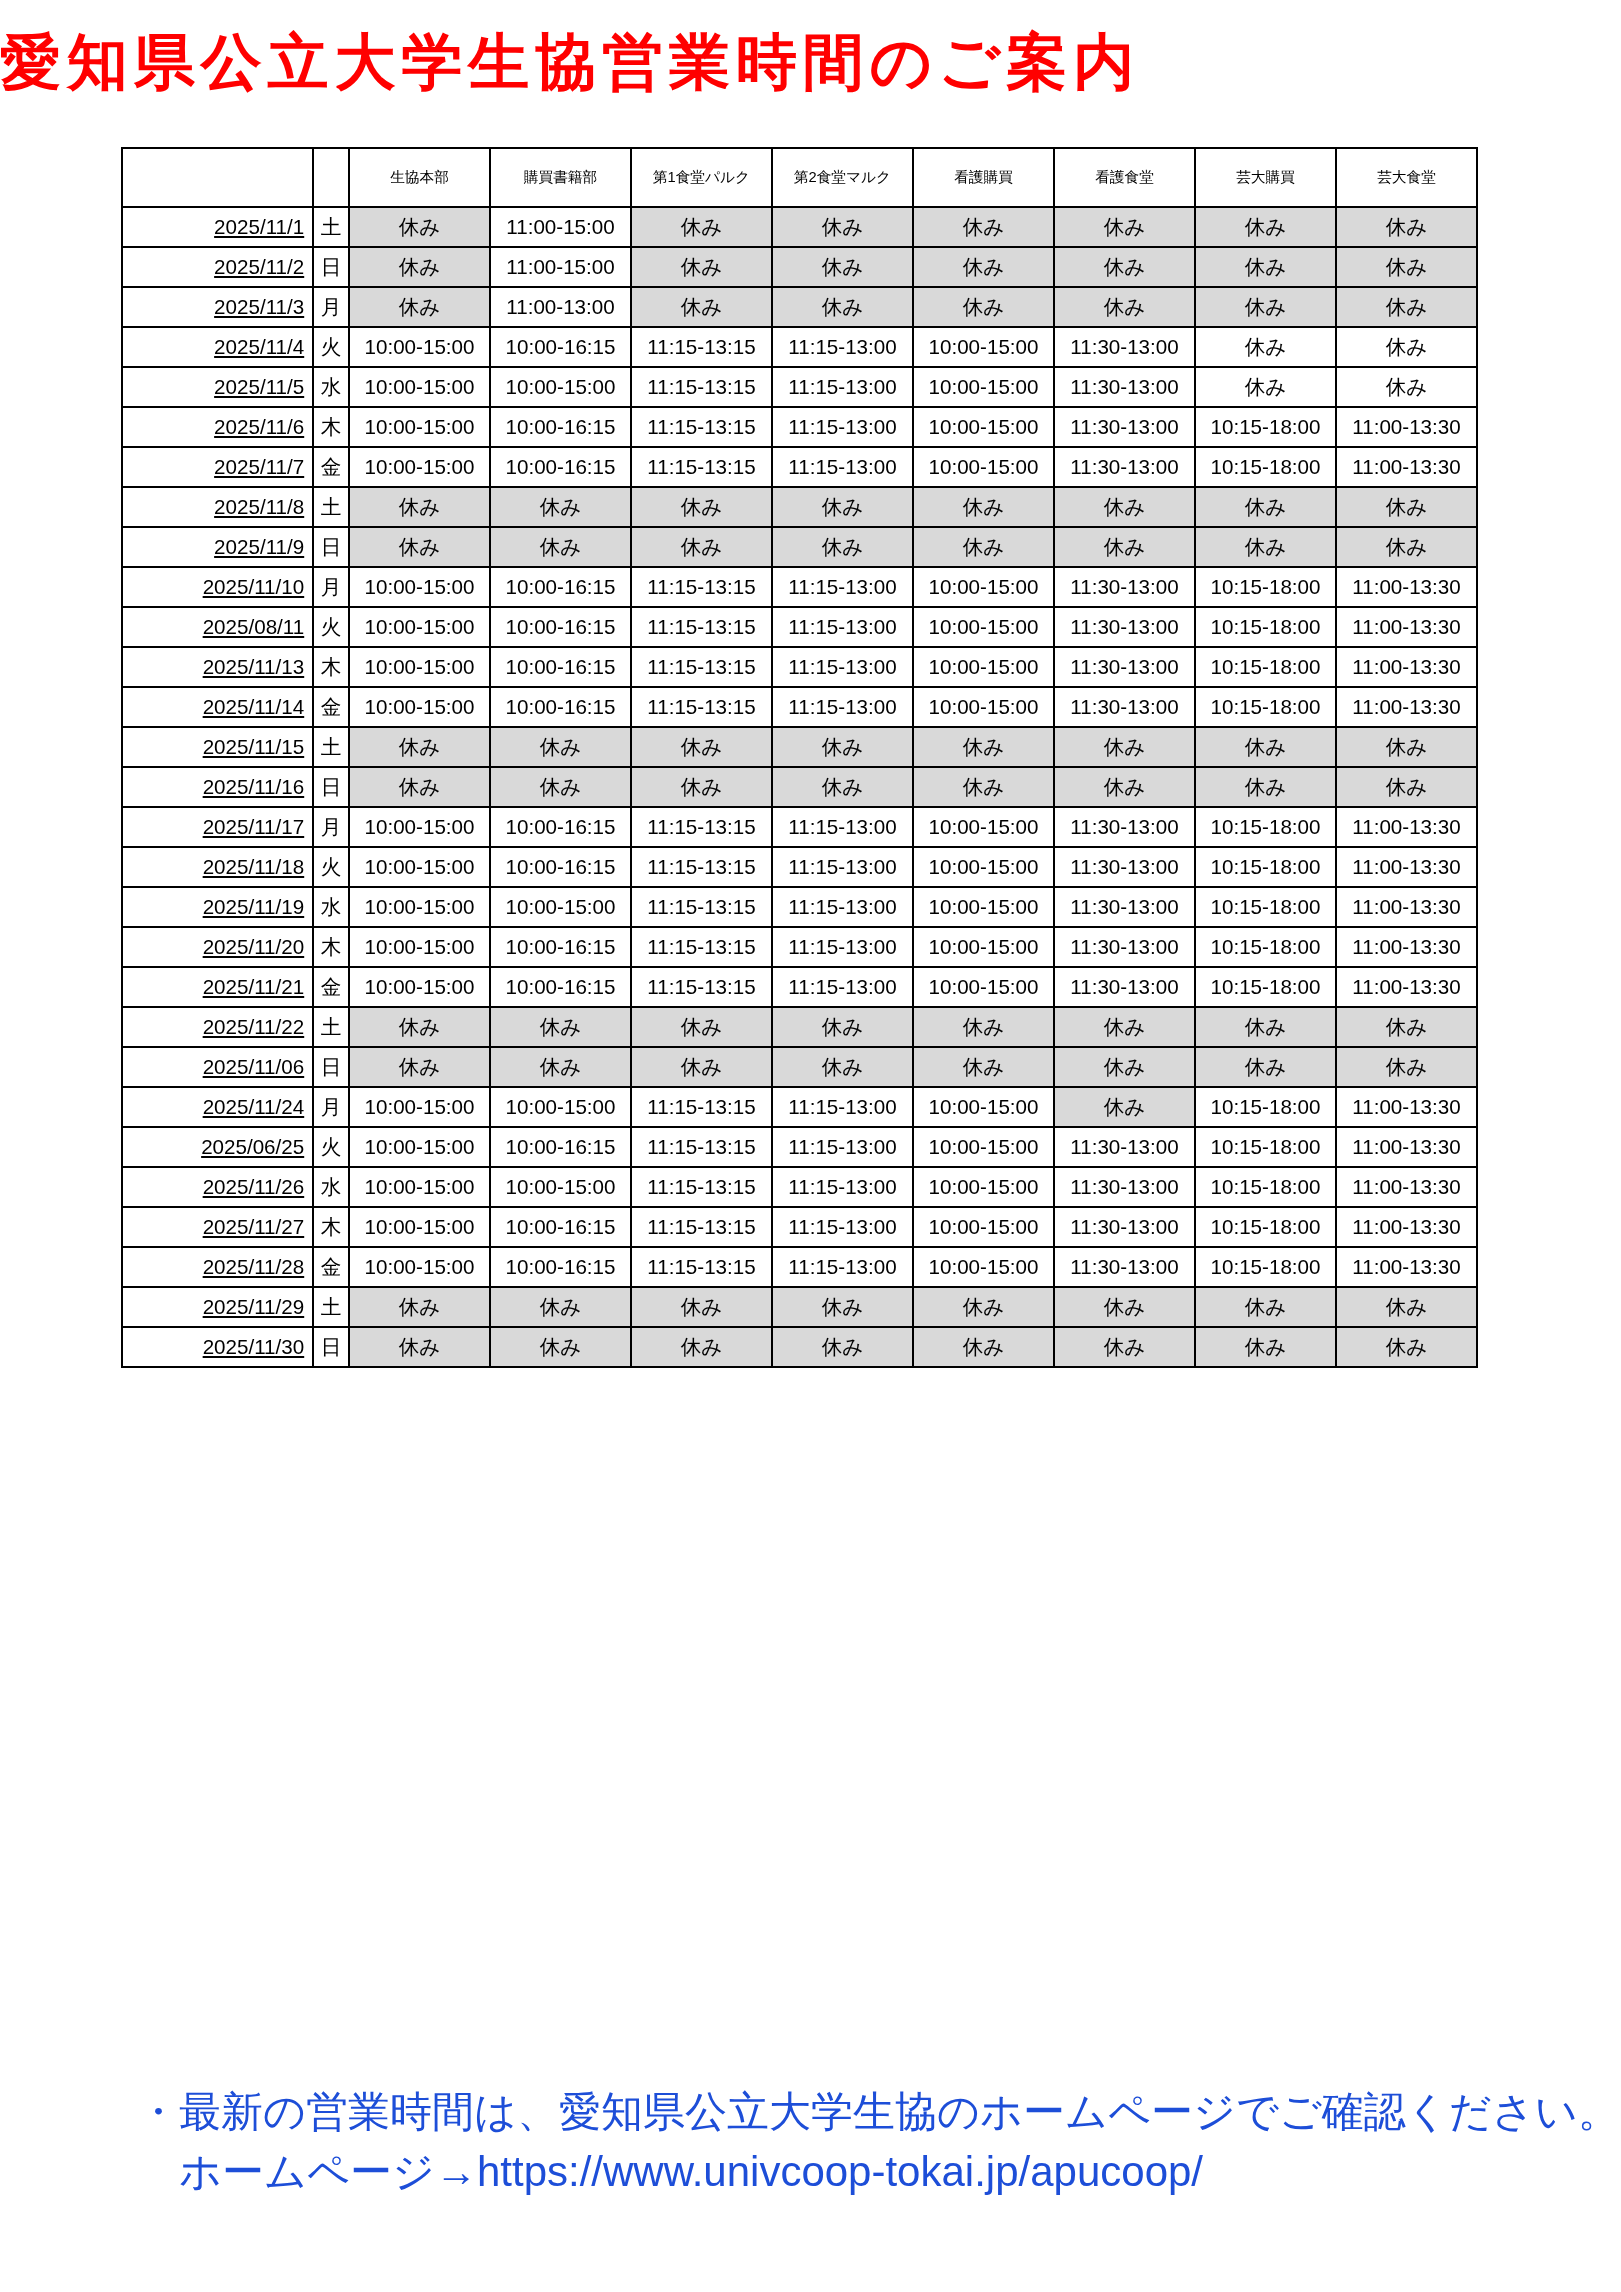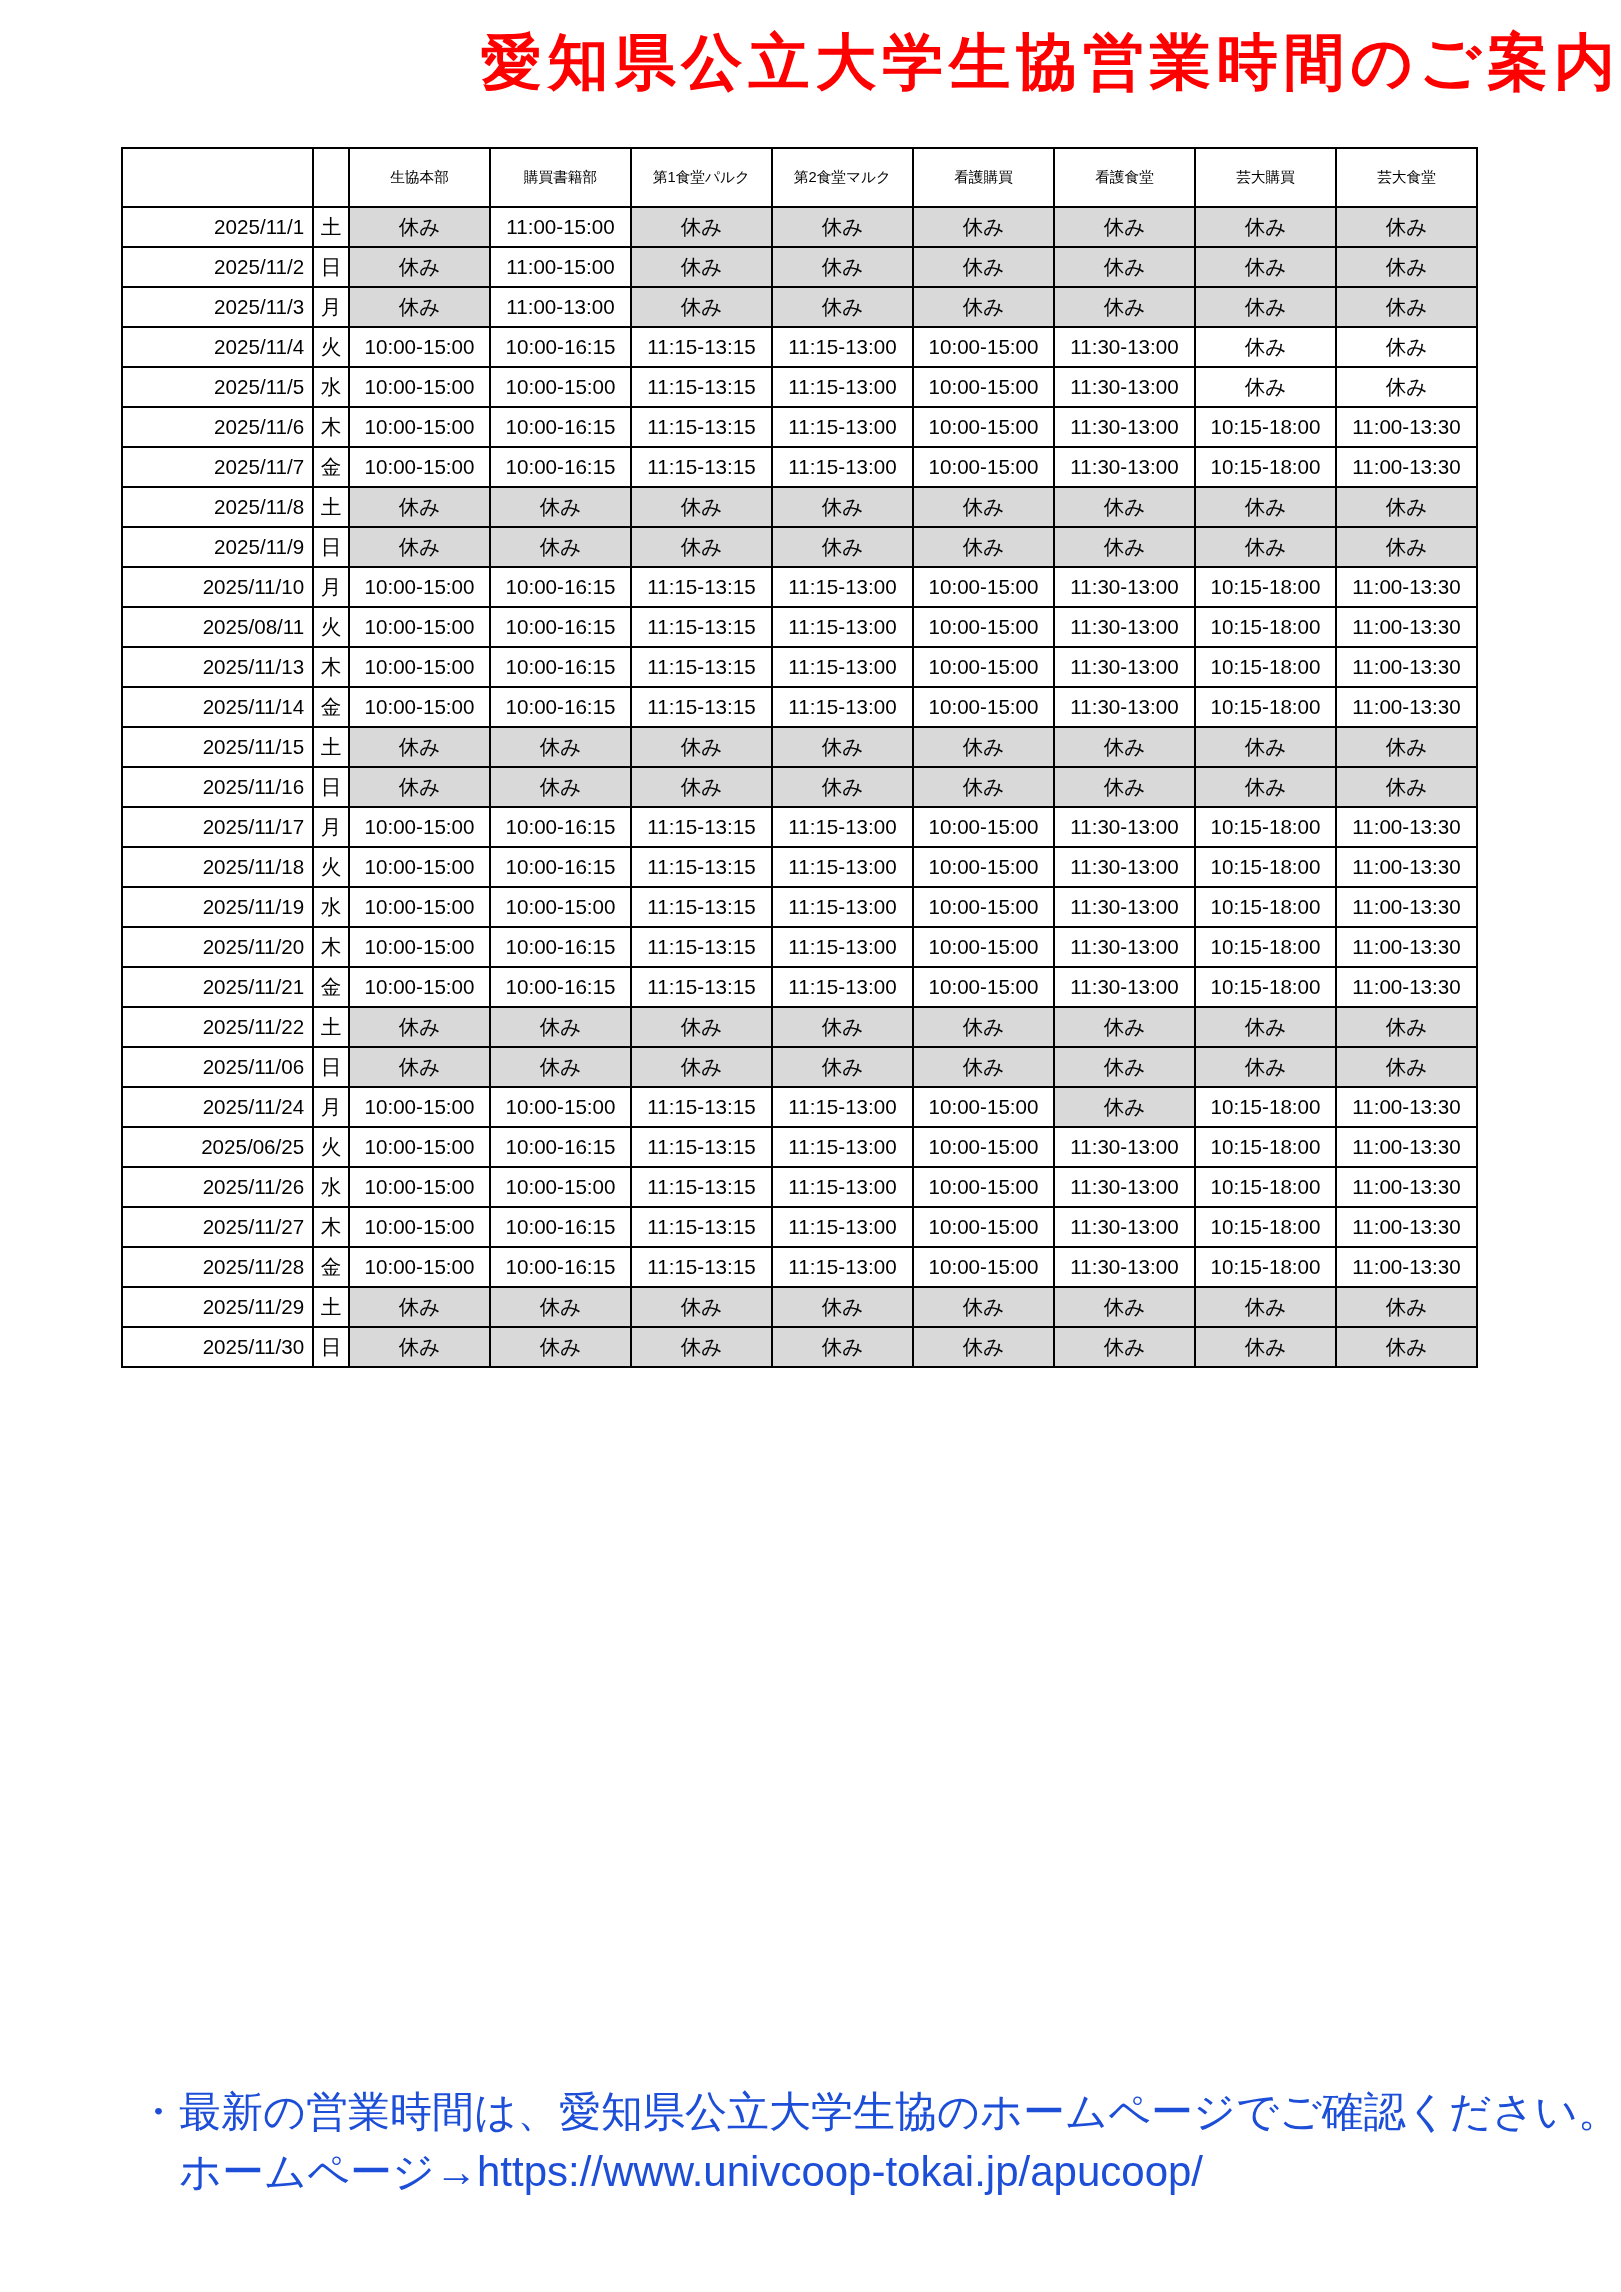--- a/index.html
+++ b/index.html
@@ -13,21 +13,21 @@
     height: 2293px;
     font-family: "Liberation Sans", "DejaVu Sans", sans-serif;
     color: #000000;
   }
   .page-title {
     position: absolute;
     top: 21.6px;
     left: 0;
     width: 100%;
     margin: 0;
-    text-align: right;
+    text-align: left;
     color: #ff0000;
     font-size: 61px;
     font-weight: bold;
     letter-spacing: 5.9px;
     white-space: nowrap;
   }
   table.hours-table {
     position: absolute;
     left: 121px;
     top: 147px;
@@ -49,20 +49,21 @@
   .hours-table th {
     font-size: 14.7px;
     font-weight: normal;
     background: #ffffff;
   }
   .hours-table td { font-size: 20.6px; }
   td.date-cell {
     text-align: right;
     padding-right: 7.8px;
     background: #ffffff;
+    text-decoration: underline;
   }
   td.day-cell { background: #ffffff; }
   td.shaded { background: #d9d9d9; }
   col.c-date { width: 191px; }
   col.c-day  { width: 36px; }
   col.c-time { width: 141px; }
   .footer-note {
     position: absolute;
     left: 137px;
     top: 2082px;

